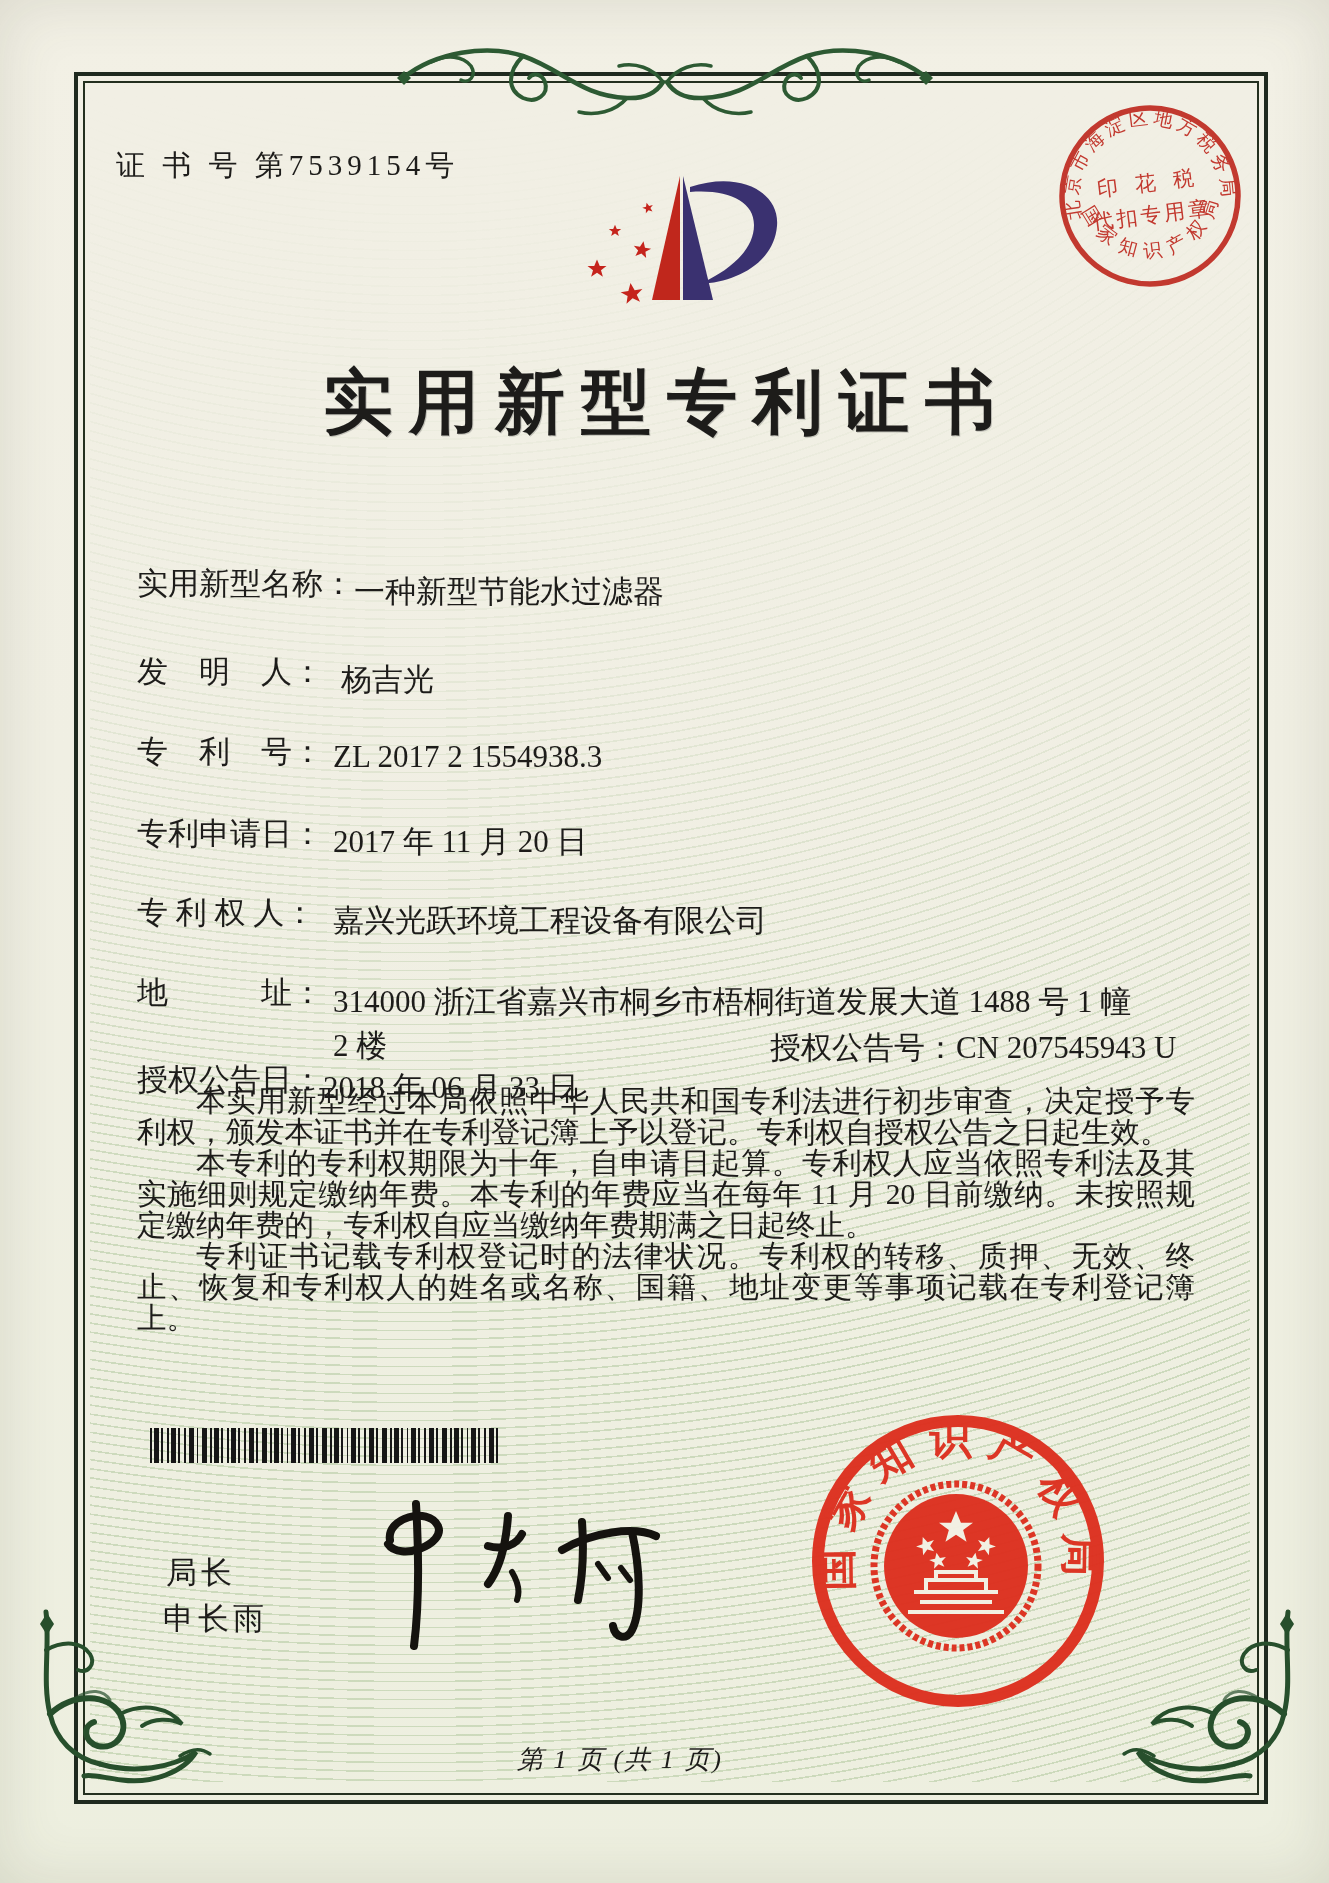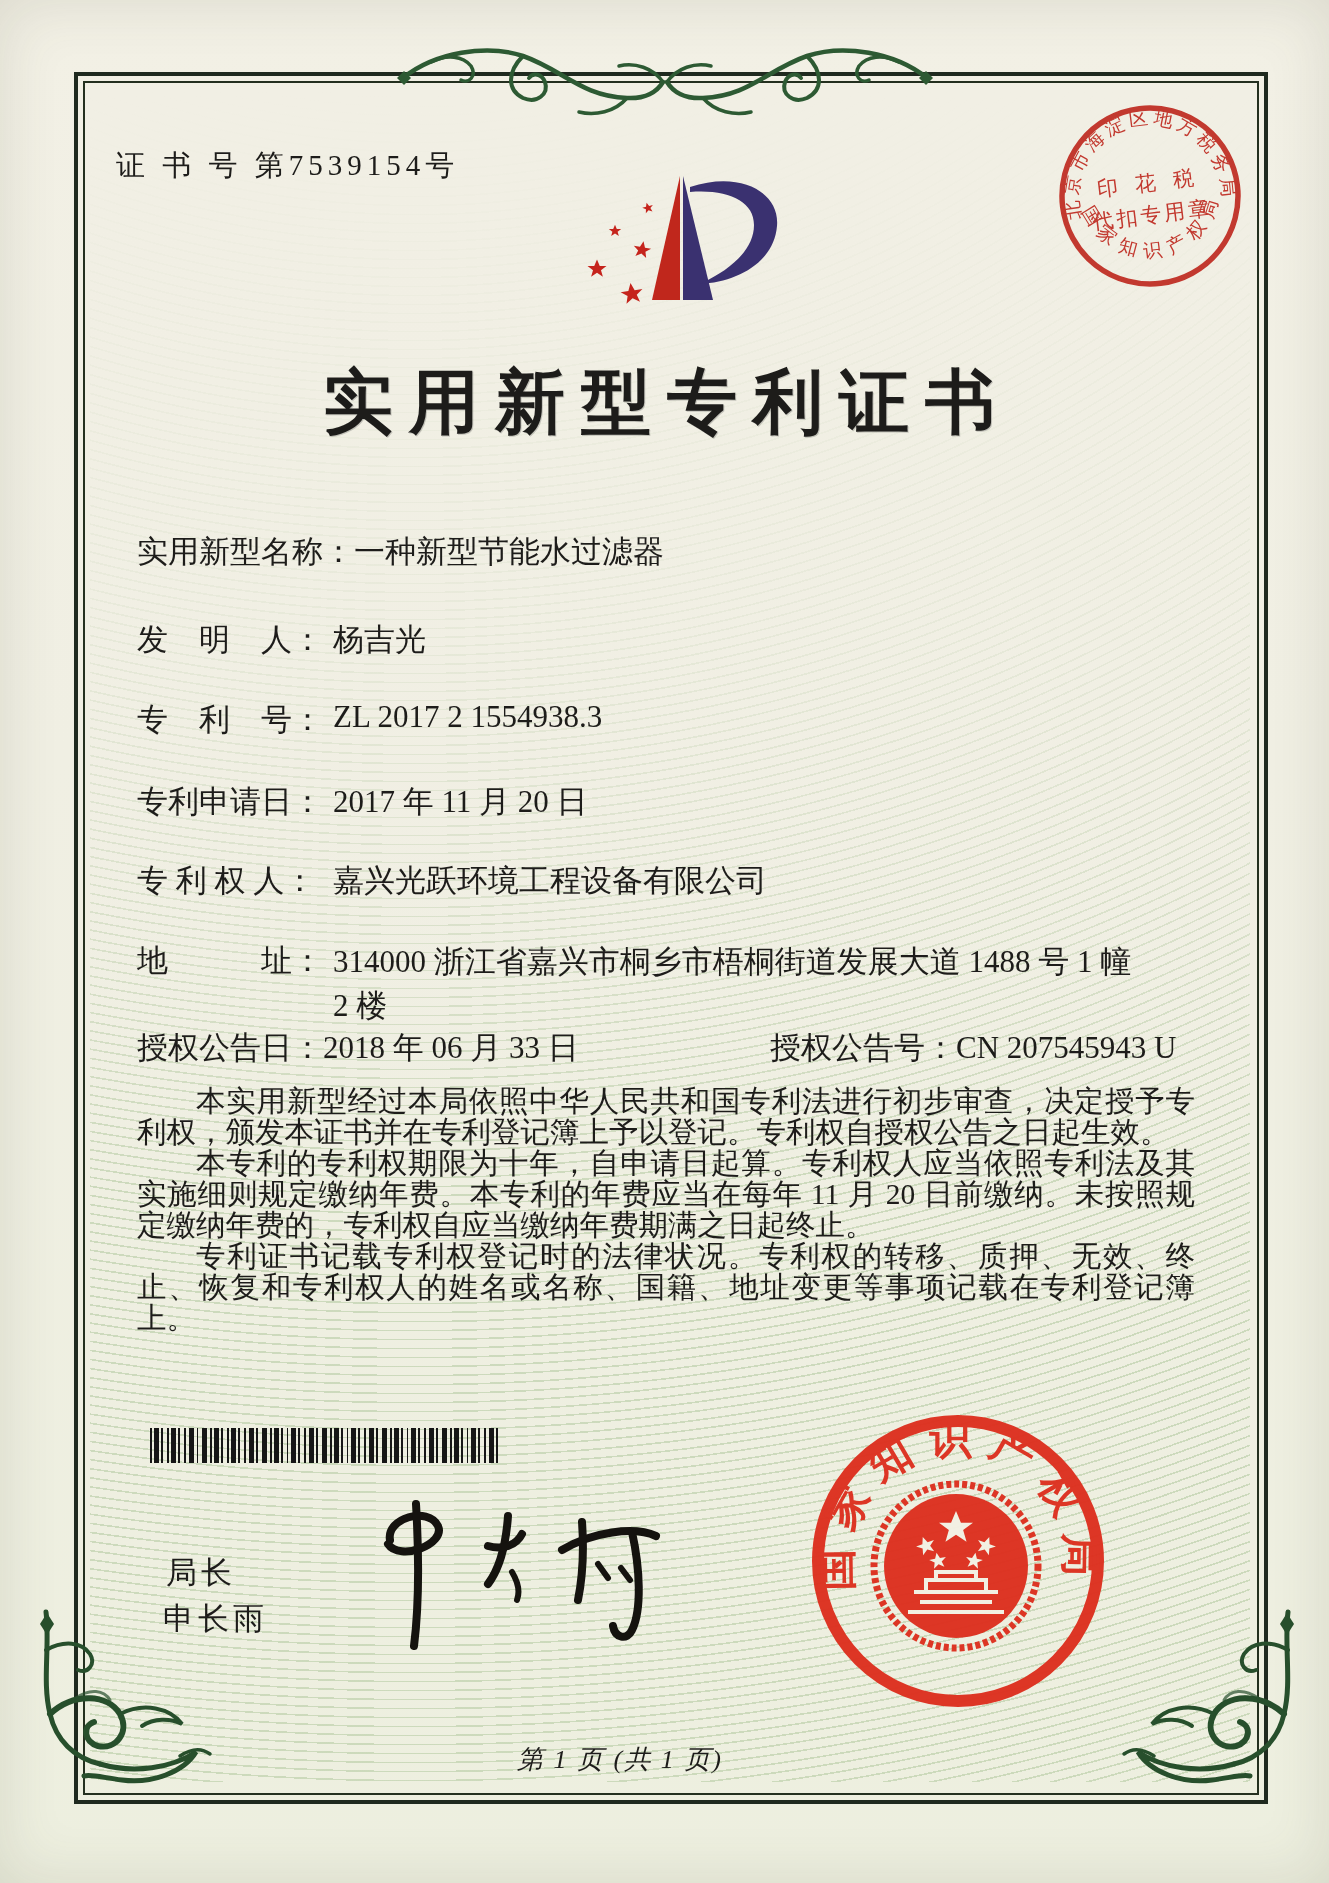--- a/index.html
+++ b/index.html
@@ -24,22 +24,22 @@
   .frame{position:absolute; left:74px; top:72px; width:1186px; height:1724px;
     border:4px solid #1f2a1f;}
   .frame::after{content:''; position:absolute; inset:5px; border:2px solid #24301f;}
 
   .cert-no{position:absolute; left:116px; top:146px; font-size:29px; letter-spacing:5px;}
   .title{position:absolute; left:74px; top:356px; width:1186px; text-align:center;
     font-size:70px; font-weight:bold; letter-spacing:16px;
     text-shadow:1px 1px 0 rgba(60,60,60,.25);}
 
   .field{position:absolute; left:137px; font-size:31px; display:flex;}
-  .flabel{display:inline-block; min-width:196px; white-space:pre;}
-  .fvalue{display:inline-block; white-space:pre-line; max-width:860px;}
+  .flabel{display:inline-block; min-width:196px; white-space:pre;margin-top:32px;}
+  .fvalue{display:inline-block; white-space:pre-line; max-width:860px;margin-top:40px;}
 
   .grant-no{position:absolute; left:770px; top:1027px; font-size:31px; white-space:pre;}
 
   .body-text{position:absolute; left:137px; top:1086px; width:1058px;
     font-size:29.5px; line-height:31px; text-align:justify;}
   .body-text p{margin:0; text-indent:2em;}
 
   .barcode{position:absolute; left:150px; top:1428px; width:352px; height:35px;
     background:repeating-linear-gradient(90deg,
       #161616 0 2px, transparent 2px 4px,
@@ -143,21 +143,21 @@
     <text x="98" y="92" font-size="21" fill="#bf2a20" text-anchor="middle" letter-spacing="6">印 花 税</text>
     <text x="98" y="124" font-size="21" fill="#bf2a20" text-anchor="middle" letter-spacing="3">代扣专用章</text>
   </svg>
 
   <div class="title">实用新型专利证书</div>
 
   <div class="field" style="top:531px;">
     <span class="flabel">实用新型名称：</span>
     <span class="fvalue">一种新型节能水过滤器</span>
   </div>
-  <div class="field" style="top:619px;">
+  <div class="field" style="top:619px;gap:8px;">
     <span class="flabel">发　明　人：</span>
     <span class="fvalue">杨吉光</span>
   </div>
   <div class="field" style="top:699px;">
     <span class="flabel">专　利　号：</span>
     <span class="fvalue">ZL 2017 2 1554938.3</span>
   </div>
   <div class="field" style="top:781px;">
     <span class="flabel">专利申请日：</span>
     <span class="fvalue">2017 年 11 月 20 日</span>

